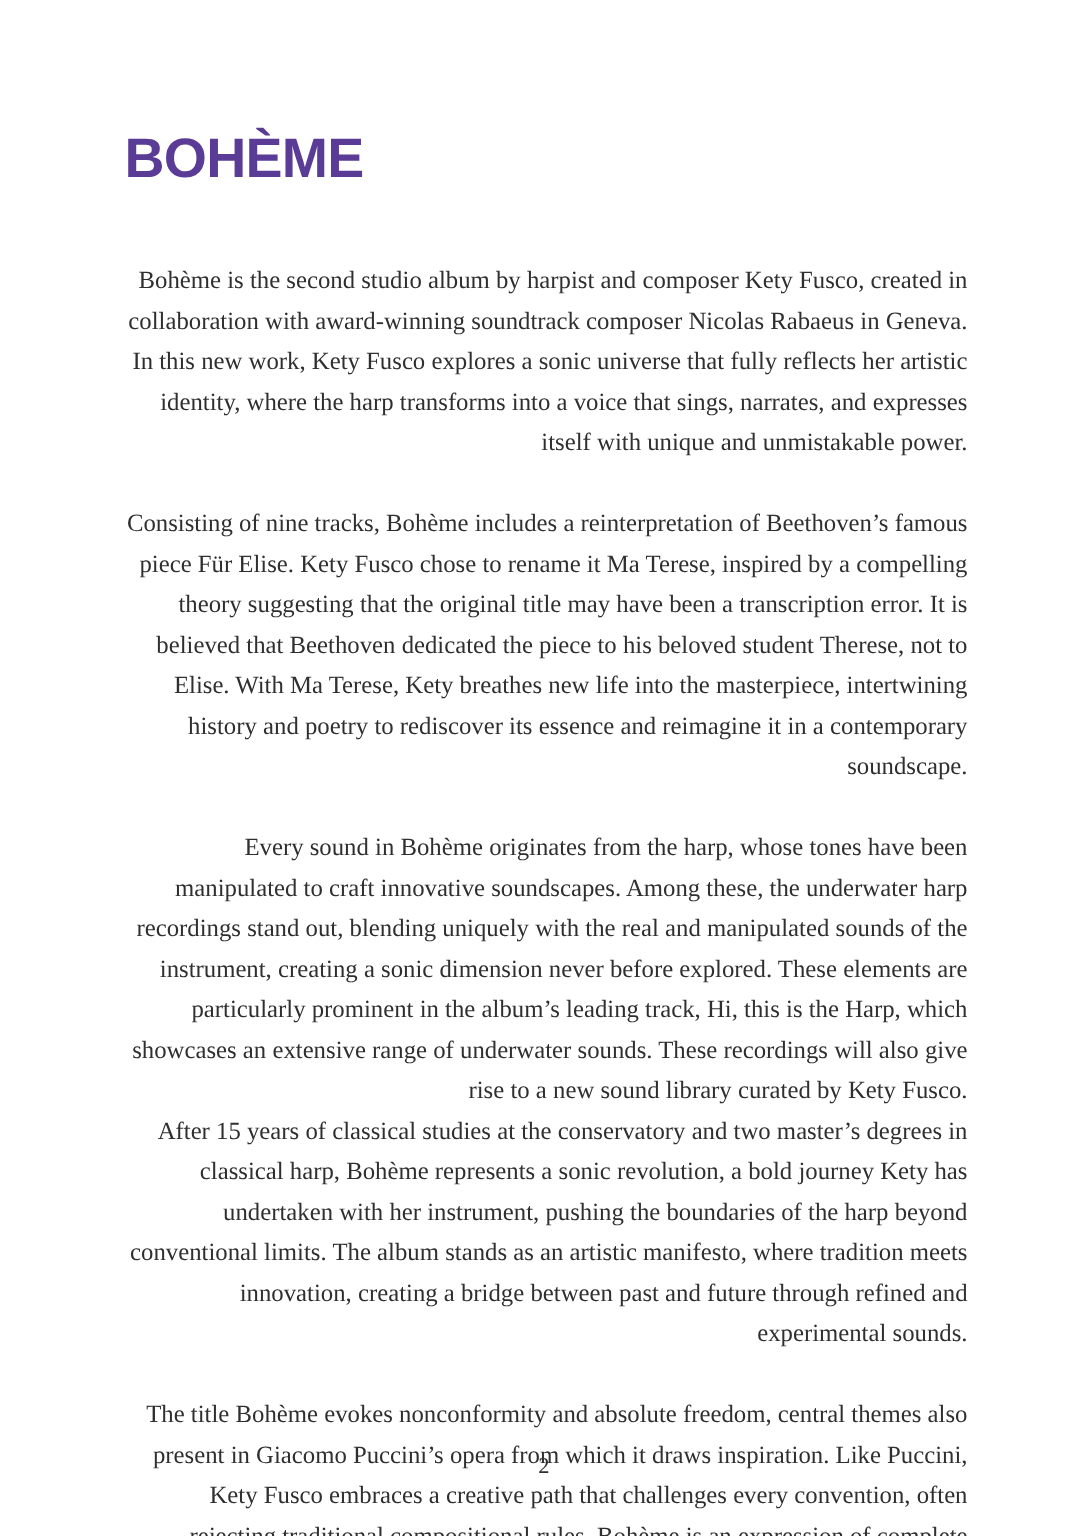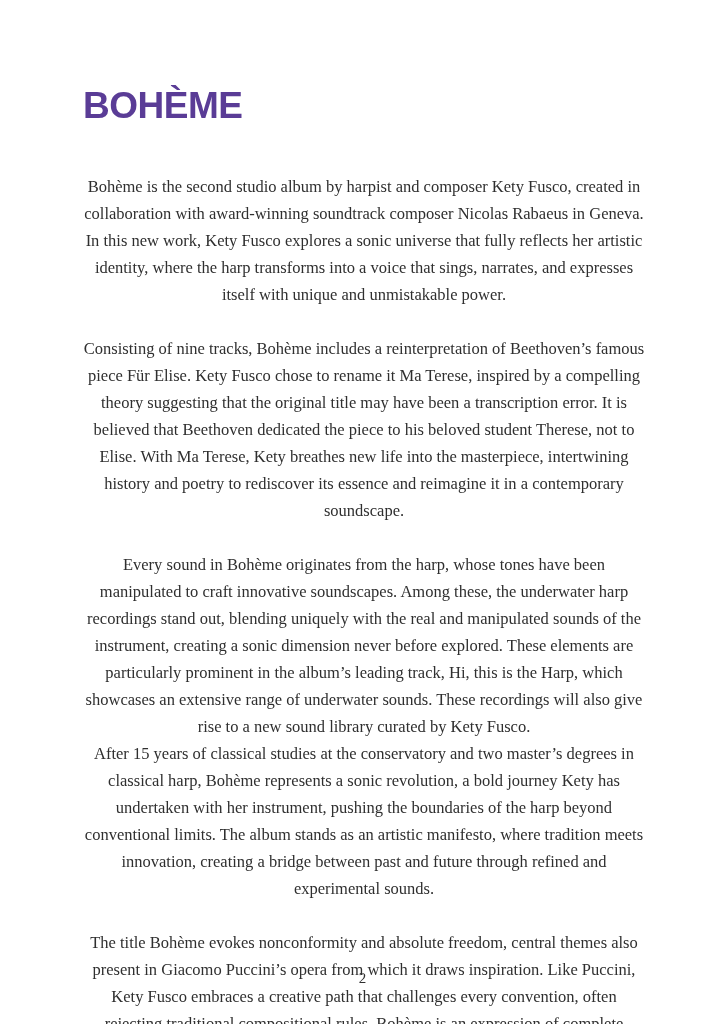--- a/index.html
+++ b/index.html
@@ -26,21 +26,21 @@
     letter-spacing: -0.5px;
     color: #5a3c96;
     margin: 0 0 46px 0;
   }
   .body-copy p {
     font-size: 16.5px;
     line-height: 27px;
     color: #2f2f2f;
     margin: 0 0 27px 0;
     max-width: 562px;
-    text-align: center;
+    text-align: right;
   }
   .body-copy p.tight {
     margin-bottom: 0;
   }
   .page-number {
     position: absolute;
     left: 0;
     right: 0;
     top: 970px;
     text-align: center;

